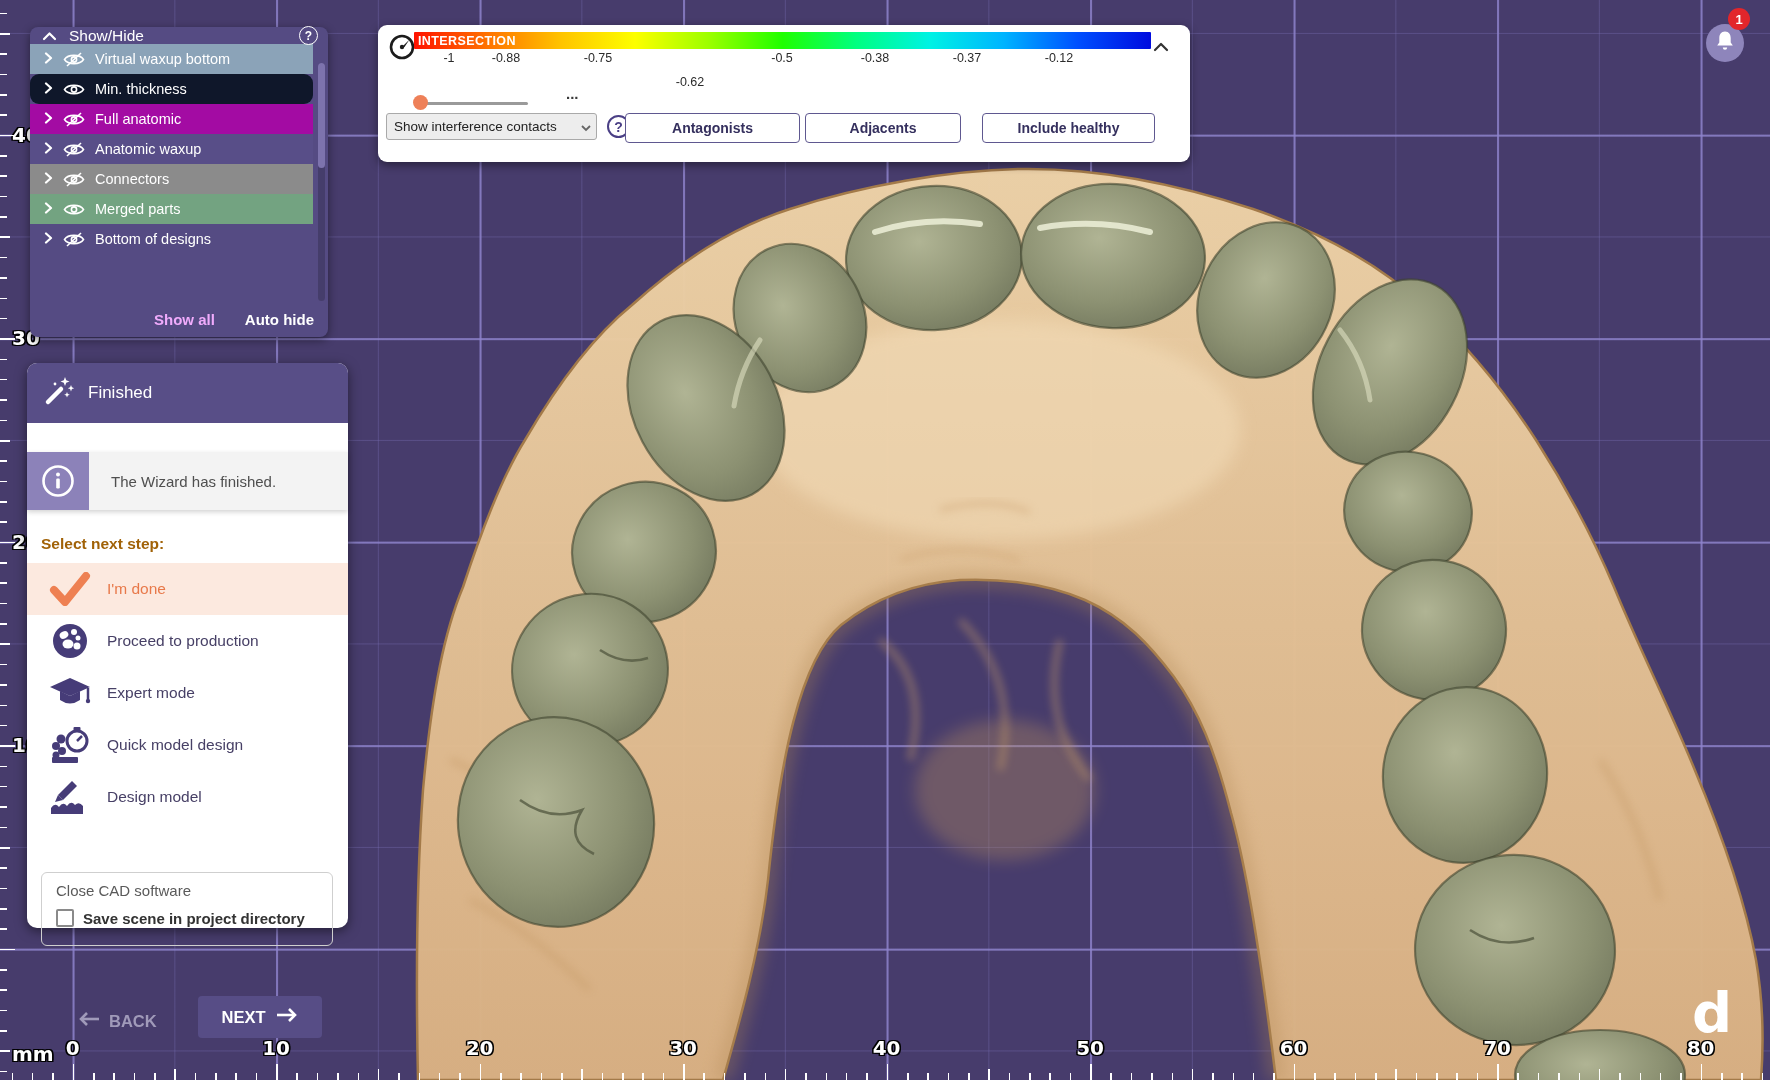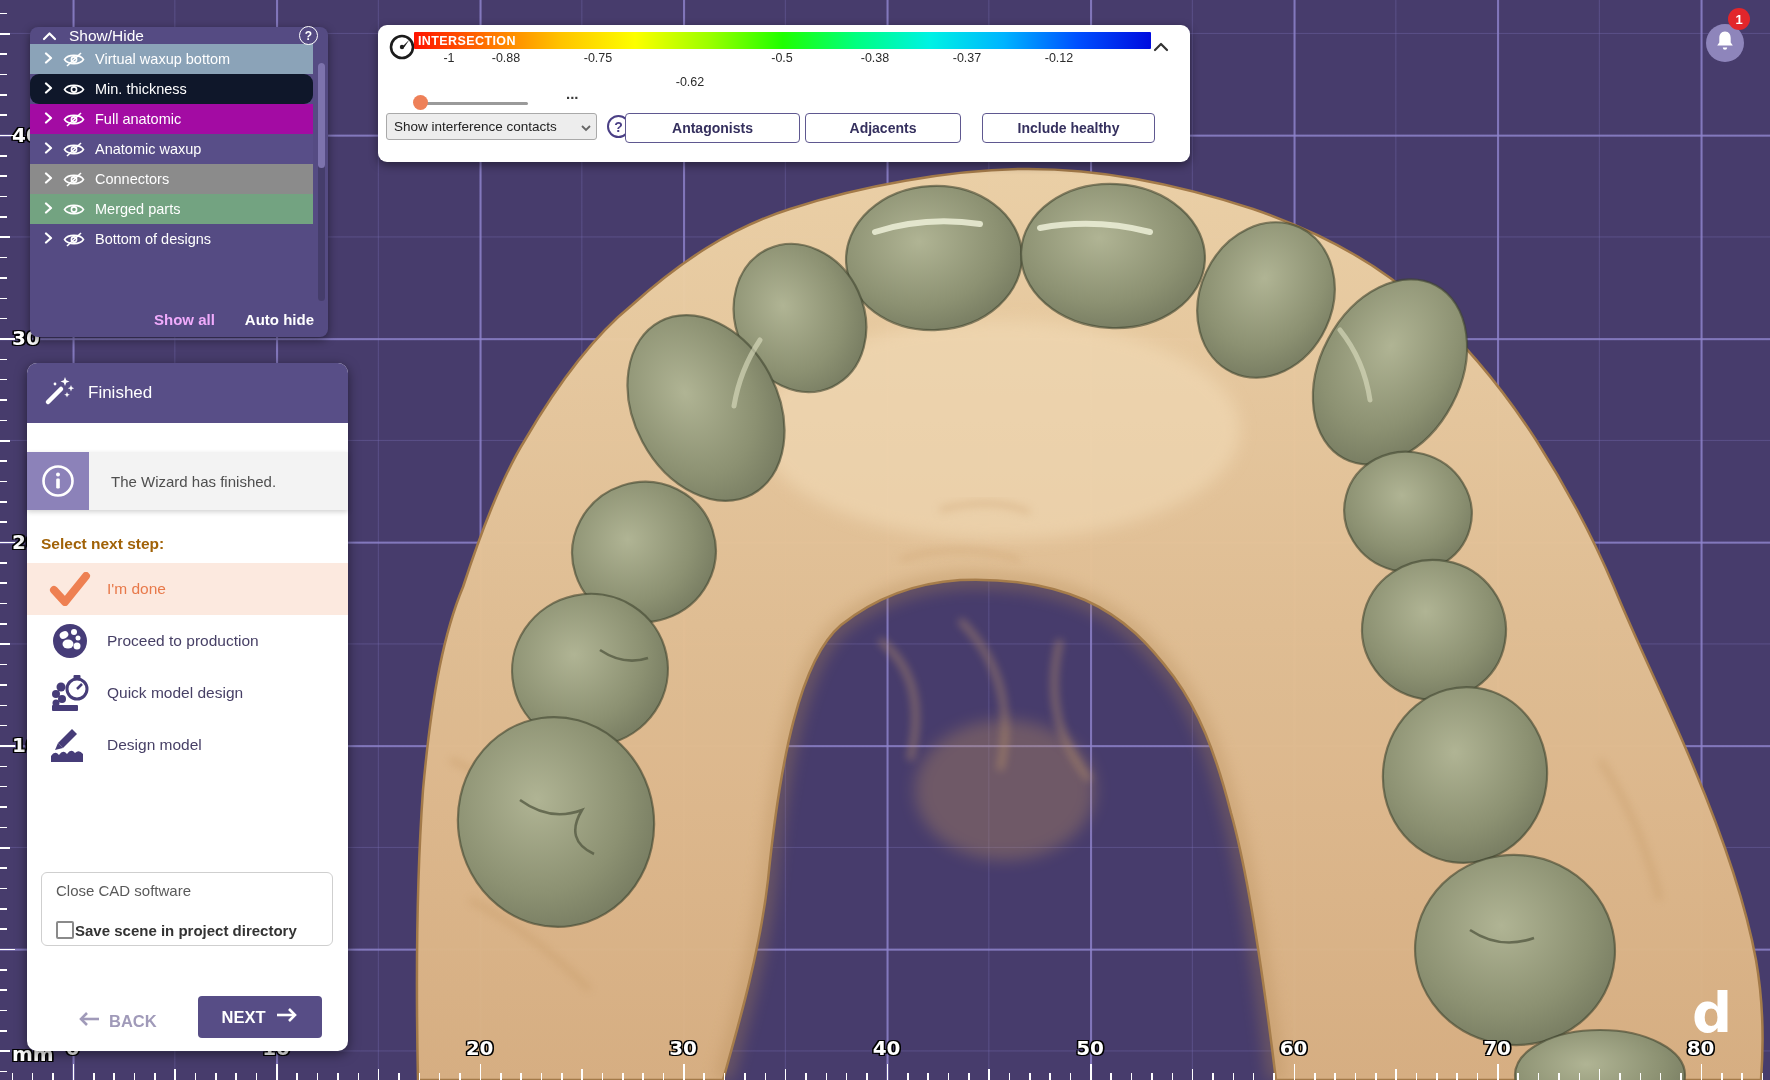--- a/index.html
+++ b/index.html
@@ -49,38 +49,38 @@
   #cbDots{position:absolute;left:188px;top:60px;font-size:15px;font-weight:bold;color:#3a3a3a;}
   #cbDrop{position:absolute;left:8px;top:88px;width:211px;height:27px;background:#ededed;
     border:1px solid #a9a9a9;border-radius:3px;display:flex;align-items:center;padding:0 4px 0 7px;}
   #cbDrop .dtext{font-size:13.5px;color:#222;white-space:nowrap;overflow:hidden;flex:1;}
   .qcP{position:absolute;left:229px;top:90px;width:23px;height:23px;border:2px solid #4a3f85;border-radius:50%;
     display:flex;align-items:center;justify-content:center;font-size:14px;font-weight:bold;color:#4a3f85;}
   .cb-btn{position:absolute;top:88px;height:30px;background:#fff;border:1.4px solid #5f5890;border-radius:4px;
     color:#35305e;font-size:14px;font-weight:bold;display:flex;align-items:center;justify-content:center;cursor:pointer;}
   #cbCollapse{position:absolute;left:774px;top:14px;width:20px;height:16px;cursor:pointer;}
   
-  #wzPanel{left:27px;top:363px;width:321px;height:688px;background:#fff;border-radius:10px;
+  #wzPanel{left:27px;top:363px;width:321px;height:565px;background:#fff;border-radius:10px;
     box-shadow:0 3px 12px rgba(0,0,0,.5);z-index:20;}
   #wzHead{position:absolute;top:0;left:0;right:0;height:60px;background:#584e87;border-radius:10px 10px 0 0;
     display:flex;align-items:center;padding-left:16px;gap:13px;color:#fff;font-size:17px;}
   #wzInfo{position:absolute;top:89px;left:0;right:0;height:58px;display:flex;box-shadow:0 2px 5px rgba(0,0,0,.18);}
   #wzInfoIcon{width:62px;background:#8c82b9;display:flex;align-items:center;justify-content:center;}
   #wzInfoMsg{flex:1;background:#f3f3f3;display:flex;align-items:center;padding-left:22px;
     font-size:15px;color:#4f4f4f;}
   #wzSelect{position:absolute;top:172px;left:14px;font-size:15.5px;font-weight:bold;color:#a16207;}
   #wzOpts{position:absolute;top:200px;left:0;right:0;}
   .wz-opt{display:flex;align-items:center;height:52px;padding-left:20px;cursor:pointer;}
   .wz-opt .ic{width:46px;display:flex;justify-content:center;}
   .wz-opt .lb{margin-left:14px;font-size:15.5px;color:#474066;}
   .wz-opt.sel{background:#fce9df;}
   .wz-opt.sel .lb{color:#e8794a;}
   #wzClose{position:absolute;left:14px;top:509px;width:292px;height:74px;border:1.4px solid #cfcfcf;border-radius:6px;}
   #wzCloseTitle{position:absolute;left:14px;top:9px;font-size:15px;color:#5a5a5a;}
-  #wzCheckRow{position:absolute;left:14px;top:48px;display:flex;align-items:center;gap:1px;cursor:pointer;}
+  #wzCheckRow{position:absolute;left:14px;top:36px;display:flex;align-items:center;gap:9px;cursor:pointer;}
   #wzCheckbox{width:18px;height:18px;border:2px solid #8a8a8a;border-radius:2px;background:#fff;}
   #wzCheckLbl{font-size:15px;font-weight:bold;color:#333;}
   #wzBack{position:absolute;left:50px;top:648px;display:flex;align-items:center;gap:8px;color:#a09ab9;
     font-size:16.5px;font-weight:bold;cursor:pointer;}
   #wzNext{position:absolute;left:171px;top:633px;width:124px;height:42px;background:#574d86;border-radius:4px;
     display:flex;align-items:center;justify-content:center;gap:9px;color:#fff;font-size:16.5px;font-weight:bold;cursor:pointer;}
   
   #bell{left:1706px;top:24px;width:38px;height:38px;border-radius:50%;background:#8e85bb;
     display:flex;align-items:center;justify-content:center;z-index:20;cursor:pointer;}
   #bellBadge{position:absolute;left:1728px;top:8px;width:22px;height:22px;border-radius:50%;background:#e2262b;
@@ -512,20 +512,31 @@
               <circle cx="24" cy="11" r="3" fill="#fff"></circle>
               <circle cx="28" cy="17" r="2.5" fill="#fff"></circle>
               <ellipse cx="18" cy="23" rx="5.5" ry="4.5" fill="#fff"></ellipse>
               <circle cx="27" cy="25" r="3.5" fill="#fff"></circle>
             </svg>
           </span>
           <span class="lb">Proceed to production</span>
         </div>
         <div class="wz-opt">
           <span class="ic">
+            <svg width="46" height="36" viewBox="0 0 46 36">
+              <polygon points="23,3 43,12 23,21 3,12" fill="#463c78"></polygon>
+              <path d="M13 16 L13 25 Q23 32 33 25 L33 16 L23 21 Z" fill="#463c78"></path>
+              <line x1="41" y1="13" x2="41" y2="24" stroke="#463c78" stroke-width="2.5"></line>
+              <circle cx="41" cy="26" r="2.2" fill="#463c78"></circle>
+            </svg>
+          </span>
+          <span class="lb">Expert mode</span>
+        </div>
+        <div class="wz-opt">
+          <span class="ic">
             <svg width="42" height="40" viewBox="0 0 42 40">
               <circle cx="12" cy="14" r="4.5" fill="#463c78"></circle>
               <circle cx="7" cy="21" r="4" fill="#463c78"></circle>
               <circle cx="13" cy="26" r="4" fill="#463c78"></circle>
               <circle cx="7" cy="30" r="3.5" fill="#463c78"></circle>
               <rect x="3" y="32" width="26" height="6" rx="1" fill="#463c78"></rect>
               <circle cx="28" cy="16" r="10" fill="#fff" stroke="#463c78" stroke-width="3"></circle>
               <rect x="24.5" y="2" width="7" height="4" rx="1" fill="#463c78"></rect>
               <line x1="28" y1="16" x2="33" y2="11" stroke="#463c78" stroke-width="2.5"></line>
             </svg>

